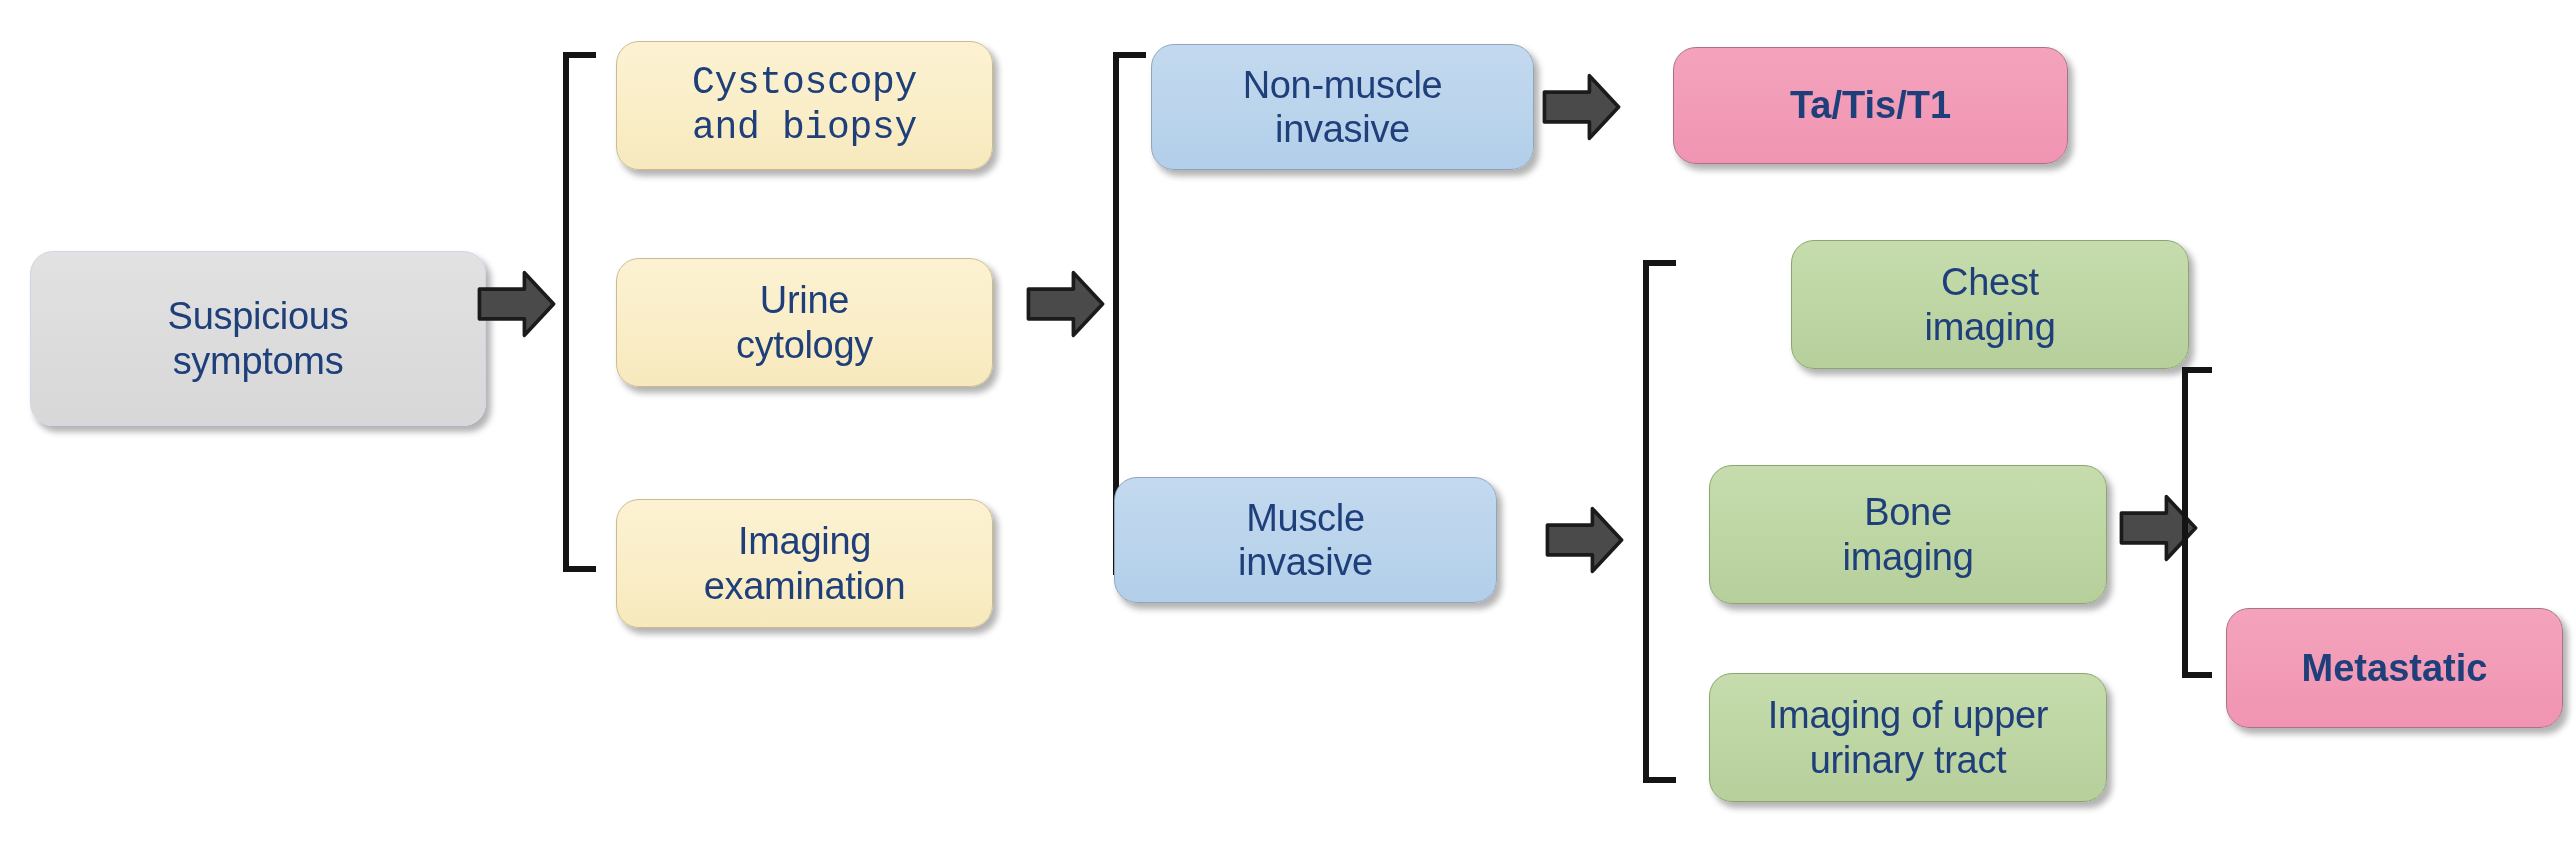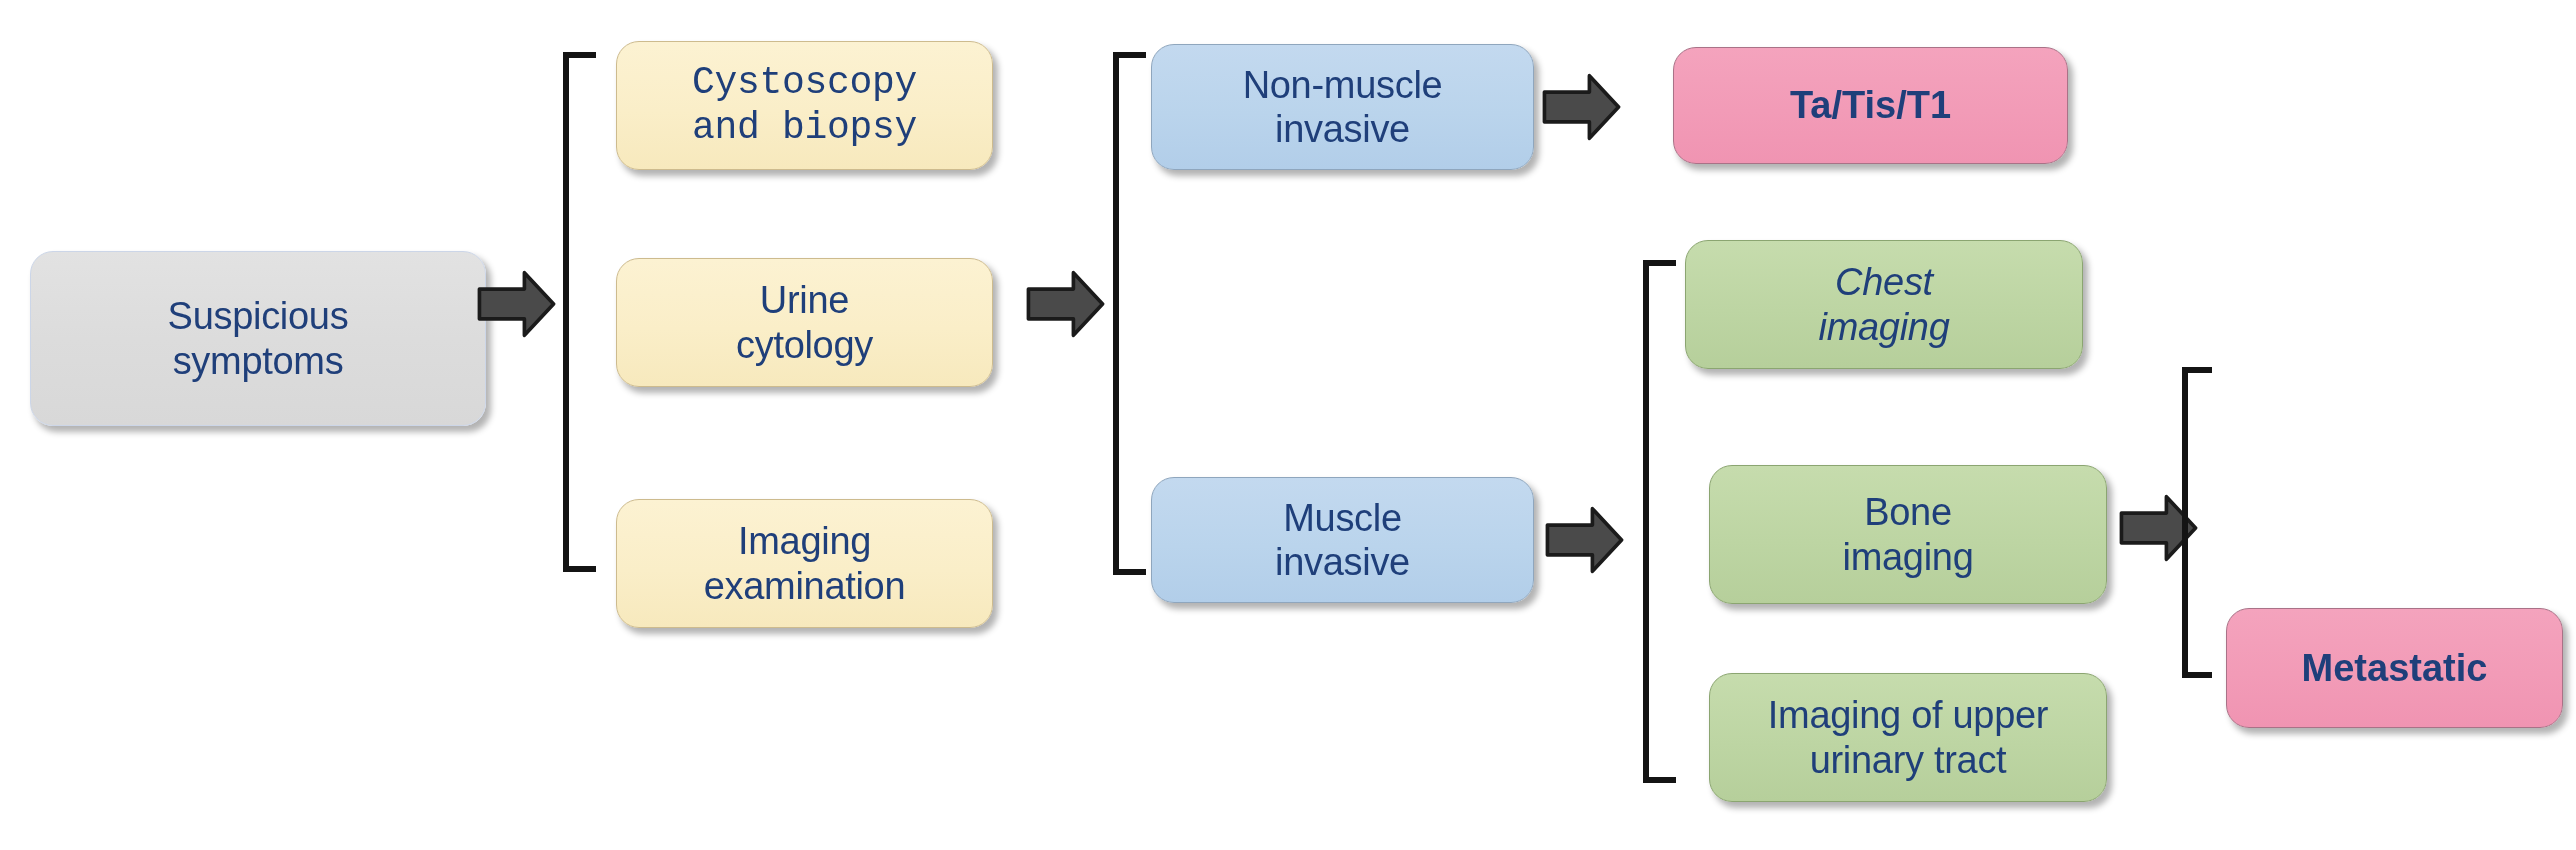--- a/index.html
+++ b/index.html
@@ -123,21 +123,21 @@
 
   <div class="bracket" style="left:1113px; top:52px; width:33px; height:523px;"></div>
 
   <div class="node blue" style="left:1151px; top:44px; width:383px; height:126px;text-align:center;">
     <span class="lbl">
       <span>Non-muscle</span><br>
       <span>invasive</span>
     </span>
   </div>
 
-  <div class="node blue" style="left:1151px; top:477px; width:383px; height:126px;">
+  <div class="node blue" style="left:1114px; top:477px; width:383px; height:126px;">
     <span class="lbl">
       <span>Muscle</span><br>
       <span>invasive</span>
     </span>
   </div>
 
   <div class="arrow" style="left:1542px; top:72px; width:79px; height:70px;">
     <svg viewBox="0 0 130 115" preserveAspectRatio="none">
       <polygon points="4,33 78,33 78,6 126,57.5 78,109 78,82 4,82" fill="#4a4a4a" stroke="#1b1b1b" stroke-width="6" stroke-linejoin="round"></polygon>
     </svg>
@@ -150,21 +150,21 @@
   </div>
 
   <div class="arrow" style="left:1545px; top:505px; width:79px; height:70px;">
     <svg viewBox="0 0 130 115" preserveAspectRatio="none">
       <polygon points="4,33 78,33 78,6 126,57.5 78,109 78,82 4,82" fill="#4a4a4a" stroke="#1b1b1b" stroke-width="6" stroke-linejoin="round"></polygon>
     </svg>
   </div>
 
   <div class="bracket" style="left:1643px; top:260px; width:33px; height:523px;"></div>
 
-  <div class="node green" style="left:1685px; top:240px; width:398px; height:129px;font-style:italic;">
+  <div class="node green" style="left:1791px; top:240px; width:398px; height:129px;">
     <span class="lbl">
       <span>Chest</span><br>
       <span>imaging</span>
     </span>
   </div>
 
   <div class="node green" style="left:1709px; top:465px; width:398px; height:139px;text-align:center;">
     <span class="lbl">
       <span>Bone</span><br>
       <span>imaging</span>

